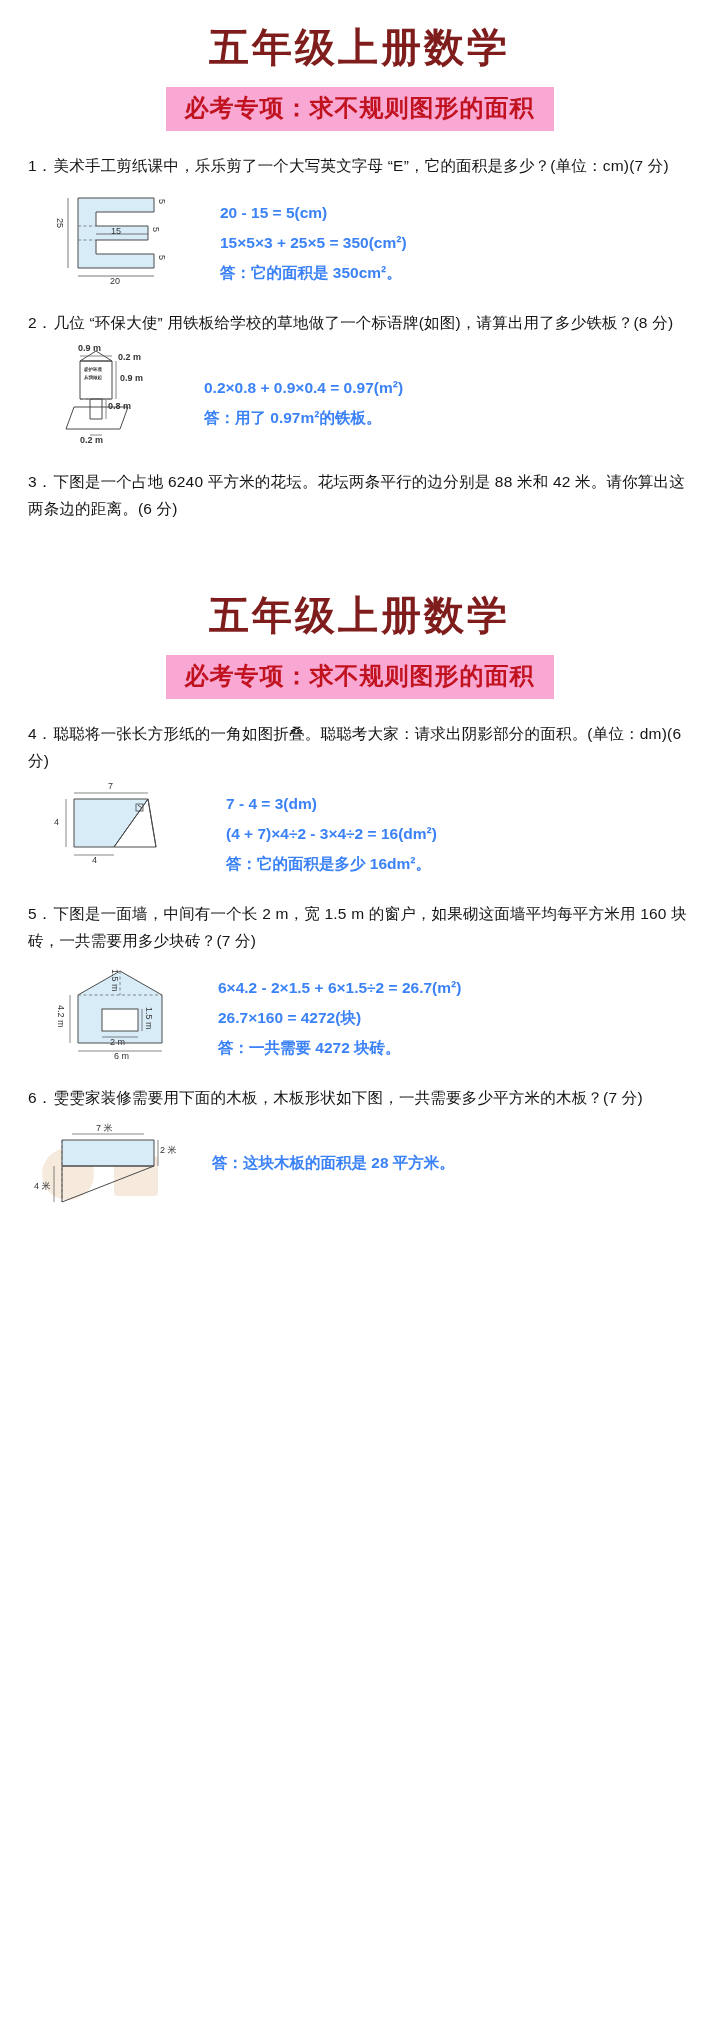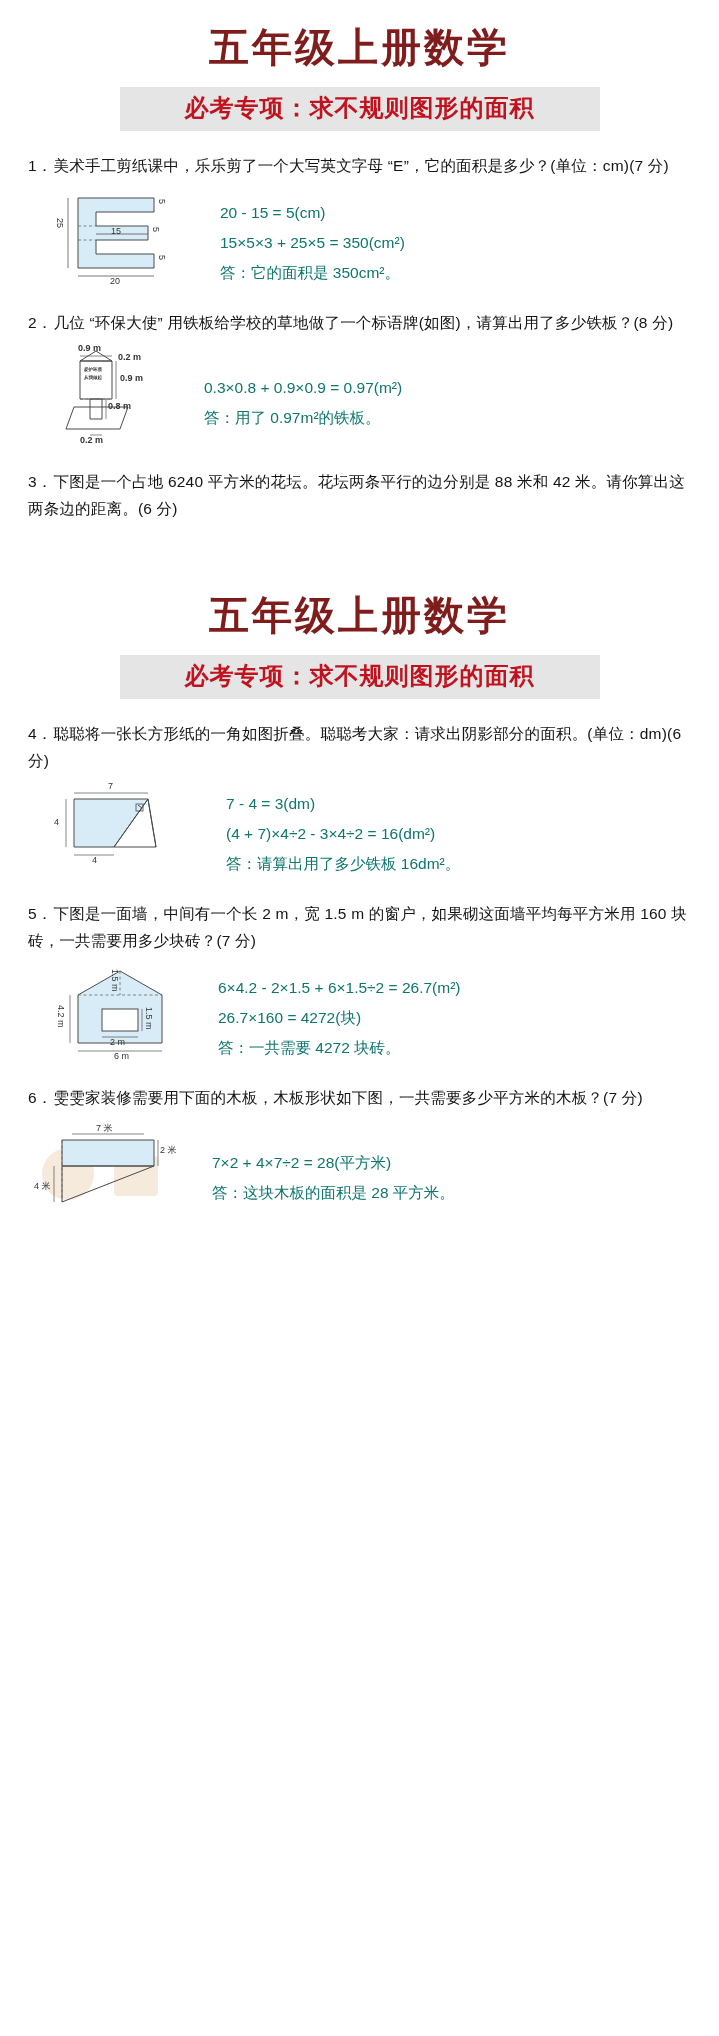--- a/index.html
+++ b/index.html
@@ -19,29 +19,29 @@
     font-family: "Liberation Serif", serif;
     font-weight: bold;
     font-size: 40px;
     color: #7f1d1d;
     letter-spacing: 3px;
     padding-top: 20px;
     padding-bottom: 6px;
   }
   .banner {
     margin: 6px auto 0 auto;
-    background: #e5e5e5;
+    background: #f9a8d4;
     text-align: center;
     font-family: "Liberation Serif", serif;
     font-weight: bold;
     font-size: 24px;
     color: #c1121f;
     letter-spacing: 1px;
     padding: 5px 0 7px 0;
-    width: 480px;
+    width: 388px;
   }
   .qblock { margin-top: 22px; }
   .qtext {
     font-size: 15.5px;
     line-height: 1.72;
     color: #141414;
     letter-spacing: 0.2px;
   }
   .qnum { margin-right: 1px; }
   .work {
@@ -50,22 +50,22 @@
     margin-top: 10px;
     gap: 14px;
   }
   .figure {
     flex: 0 0 auto;
     position: relative;
     text-align: center;
   }
   .solution {
     flex: 1 1 auto;
-    color: #0f766e;
-    font-weight: normal;
+    color: #3b82f6;
+    font-weight: bold;
     font-size: 15.5px;
     line-height: 1.95;
     padding-top: 8px;
   }
   .solution .ln { white-space: nowrap; }
   .solution .ans { }
   .sp-top { height: 46px; }
   .sp-mid { height: 52px; }
 
   
@@ -139,21 +139,21 @@
           <text x="34" y="24" font-size="4.5" fill="#333" font-family="sans-serif">爱护环境</text>
           <text x="34" y="32" font-size="4.5" fill="#333" font-family="sans-serif">从我做起</text>
         </svg>
         <span class="lbl" style="left:28px;top:-4px;">0.9 m</span>
         <span class="lbl" style="left:68px;top:5px;">0.2 m</span>
         <span class="lbl" style="left:70px;top:26px;">0.9 m</span>
         <span class="lbl" style="left:58px;top:54px;">0.8 m</span>
         <span class="lbl" style="left:30px;top:88px;">0.2 m</span>
       </div>
       <div class="solution" style="padding-top:26px;">
-        <div class="ln">0.3×0.8 + 0.9×0.9 = 0.97(m²)</div>
+        <div class="ln">0.2×0.8 + 0.9×0.4 = 0.97(m²)</div>
         <div class="ln ans">答：用了 0.97m²的铁板。</div>
       </div>
     </div>
   </div>
 
   <div class="qblock">
     <div class="qtext">
       <span class="qnum">3．</span><span>下图是一个占地 6240 平方米的花坛。花坛两条平行的边分别是 88 米和 42 米。请你算出这两条边的距离。(6 分)</span>
     </div>
   </div>
@@ -182,21 +182,21 @@
           <line x1="14" y1="14" x2="14" y2="62" stroke="#555" stroke-width="0.7"></line>
           <line x1="22" y1="70" x2="62" y2="70" stroke="#555" stroke-width="0.7"></line>
         </svg>
         <span class="lbl" style="left:56px;top:-4px;">7</span>
         <span class="lbl" style="left:2px;top:32px;">4</span>
         <span class="lbl" style="left:40px;top:70px;">4</span>
       </div>
       <div class="solution" style="padding-top:4px;">
         <div class="ln">7 - 4 = 3(dm)</div>
         <div class="ln">(4 + 7)×4÷2 - 3×4÷2 = 16(dm²)</div>
-        <div class="ln ans">答：请算出用了多少铁板 16dm²。</div>
+        <div class="ln ans">答：它的面积是多少 16dm²。</div>
       </div>
     </div>
   </div>
 
   <div class="qblock">
     <div class="qtext">
       <span class="qnum">5．</span><span>下图是一面墙，中间有一个长 2 m，宽 1.5 m 的窗户，如果砌这面墙平均每平方米用 160 块砖，一共需要用多少块砖？(7 分)</span>
     </div>
     <div class="work">
       <div class="figure" style="width:150px;height:96px;margin-left:26px;">
@@ -240,20 +240,19 @@
           <line class="dash" x1="34" y1="18" x2="34" y2="80"></line>
           <line x1="44" y1="12" x2="116" y2="12" stroke="#555" stroke-width="0.7"></line>
           <line x1="130" y1="18" x2="130" y2="44" stroke="#555" stroke-width="0.7"></line>
           <line x1="26" y1="44" x2="26" y2="80" stroke="#555" stroke-width="0.7"></line>
         </svg>
         <span class="lbl" style="left:68px;top:0px;">7 米</span>
         <span class="lbl" style="left:132px;top:22px;">2 米</span>
         <span class="lbl" style="left:6px;top:58px;">4 米</span>
       </div>
       <div class="solution" style="padding-top:26px;">
-        <div class="ln">7×2 + 4×7÷2 = 28(平方米)</div>
         <div class="ln ans">答：这块木板的面积是 28 平方米。</div>
       </div>
     </div>
   </div>
 
   <div class="sp-mid"></div>
 </div>
 
 </body></html>

